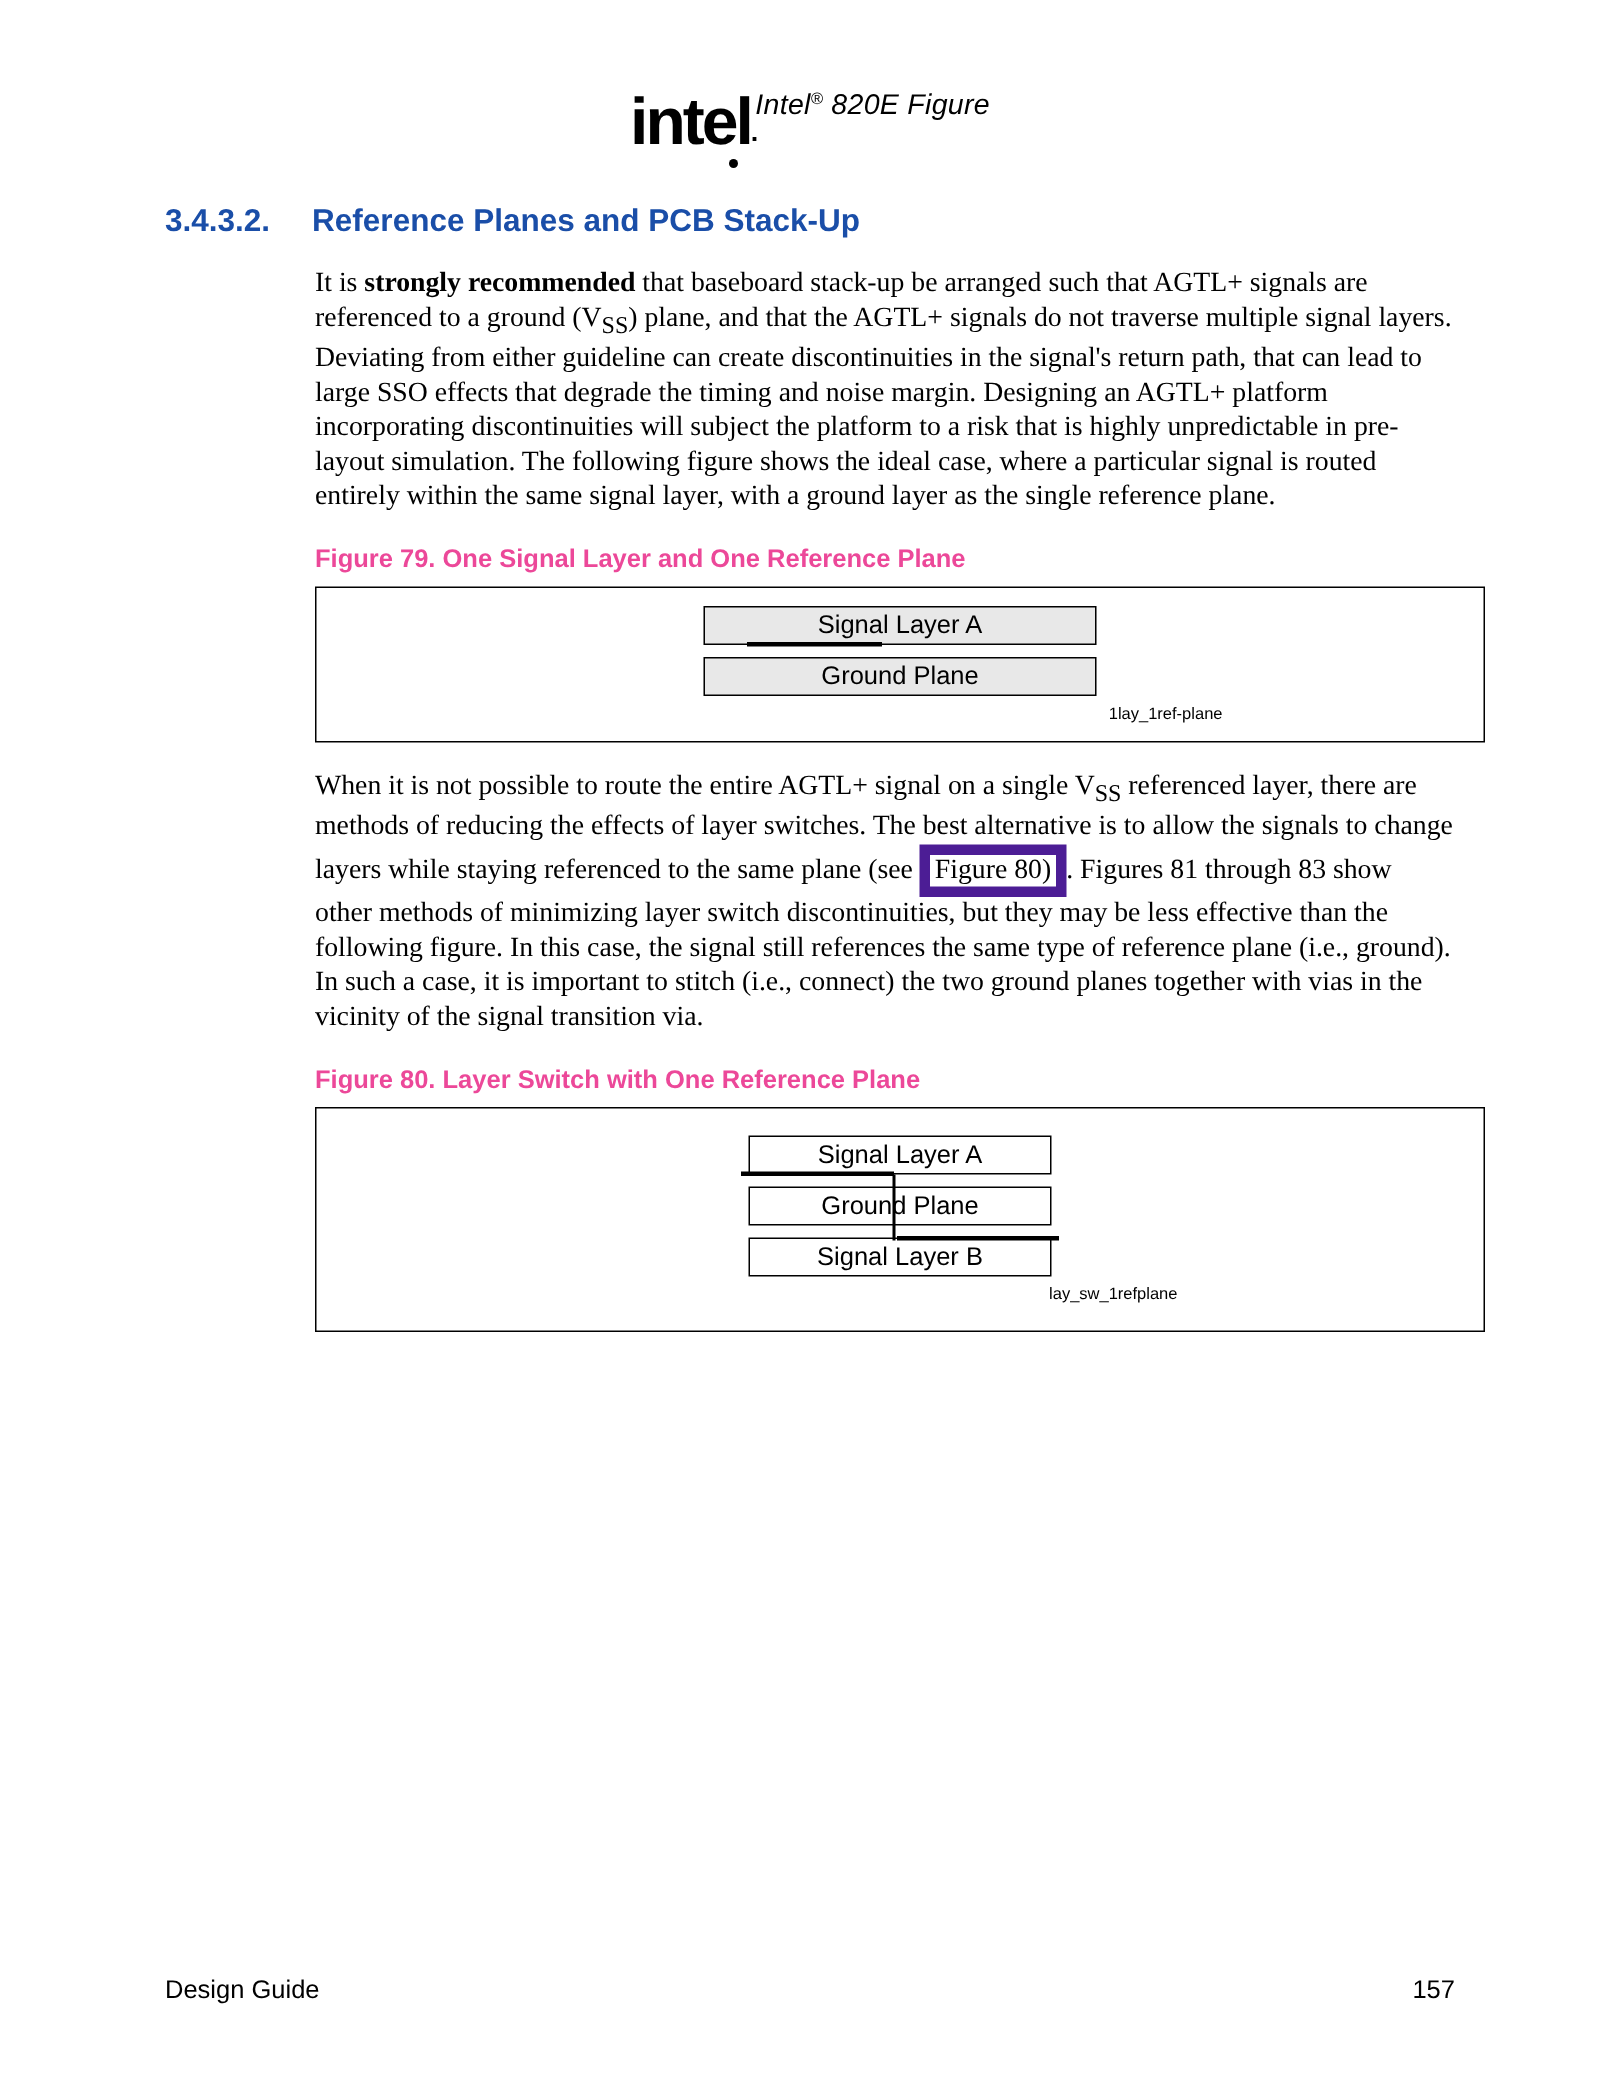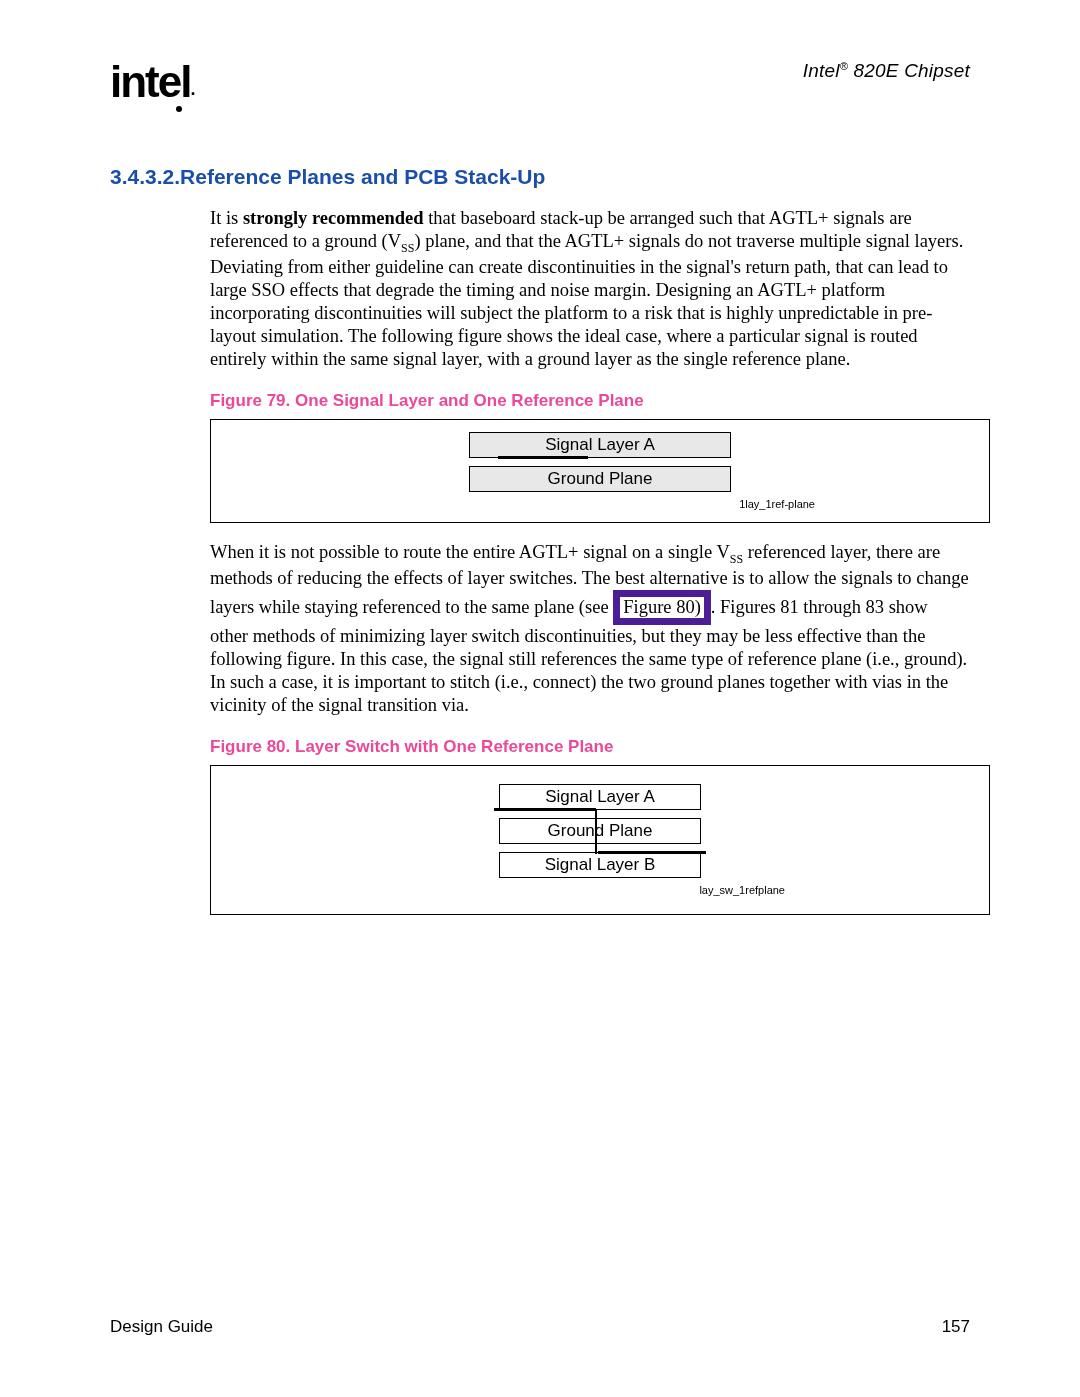--- a/index.html
+++ b/index.html
@@ -14,23 +14,23 @@
     box-sizing: border-box;
   }
   .page {
     padding: 60px 110px 0 110px;
     box-sizing: border-box;
     height: 100%;
     position: relative;
   }
   .header {
     display: flex;
-    justify-content: space-between;
+    justify-content: center;
     align-items: flex-start;
-    margin-bottom: 61px;
+    margin-bottom: 32px;
   }
   .product {
     font-style: italic;
     font-family: Arial, Helvetica, sans-serif;
     font-size: 19px;
     letter-spacing: 0.2px;
   }
   .product sup { font-size: 11px; vertical-align: super; font-style: italic; }
   .logo {
     font-family: Arial, Helvetica, sans-serif;
@@ -52,20 +52,21 @@
     border-radius: 50%;
     left: 18px;
     bottom: -8px;
   }
   .logo-sub {
     display:inline-block;
     vertical-align: baseline;
   }
   .section-row {
     display: flex;
+    gap: 28px;
     align-items: baseline;
     margin-bottom: 18px;
   }
   .secnum {
     font-family: Arial, Helvetica, sans-serif;
     font-weight: bold;
     color: #1a4ea8;
     font-size: 21px;
   }
   .sectitle {
@@ -73,21 +74,21 @@
     font-weight: bold;
     color: #1a4ea8;
     font-size: 21px;
   }
   .body-text {
     margin-left: 100px;
     font-size: 18.5px;
     line-height: 1.25;
     text-align: left;
   }
-  .body-text sub { font-size: 12px; vertical-align: sub; }
+  .body-text sub { font-size: 16px; vertical-align: sub; }
   .fig-caption {
     font-family: Arial, Helvetica, sans-serif;
     font-weight: bold;
     color: #ec4899;
     font-size: 17px;
     margin-left: 100px;
     margin-top: 20px;
     margin-bottom: 8px;
   }
   .fig-frame {
@@ -153,21 +154,21 @@
 </style>
 </head>
 <body>
 
 <div class="page">
   <div class="header">
     <div class="logo">
       <span class="logo-sub">int</span><span class="e-drop">e<span class="dot"></span></span><span class="logo-sub">l</span><span style="font-size:18px; position:relative; top:-2px;">.</span>
     </div>
     <div class="product">
-      <span>Intel</span><sup>®</sup><span> 820E Chipset</span>
+      <span>Intel</span><sup>®</sup><span> 820E Figure</span>
     </div>
   </div>
 
   <div class="section-row">
     <div class="secnum">3.4.3.2.</div>
     <div class="sectitle">Reference Planes and PCB Stack-Up</div>
   </div>
 
   <div class="body-text">
     <span>It is </span><b>strongly recommended</b><span> that baseboard stack-up be arranged such that AGTL+ signals are referenced to a ground (V</span><sub>SS</sub><span>) plane, and that the AGTL+ signals do not traverse multiple signal layers. Deviating from either guideline can create discontinuities in the signal's return path, that can lead to large SSO effects that degrade the timing and noise margin. Designing an AGTL+ platform incorporating discontinuities will subject the platform to a risk that is highly unpredictable in pre-layout simulation. The following figure shows the ideal case, where a particular signal is routed entirely within the same signal layer, with a ground layer as the single reference plane.</span>

